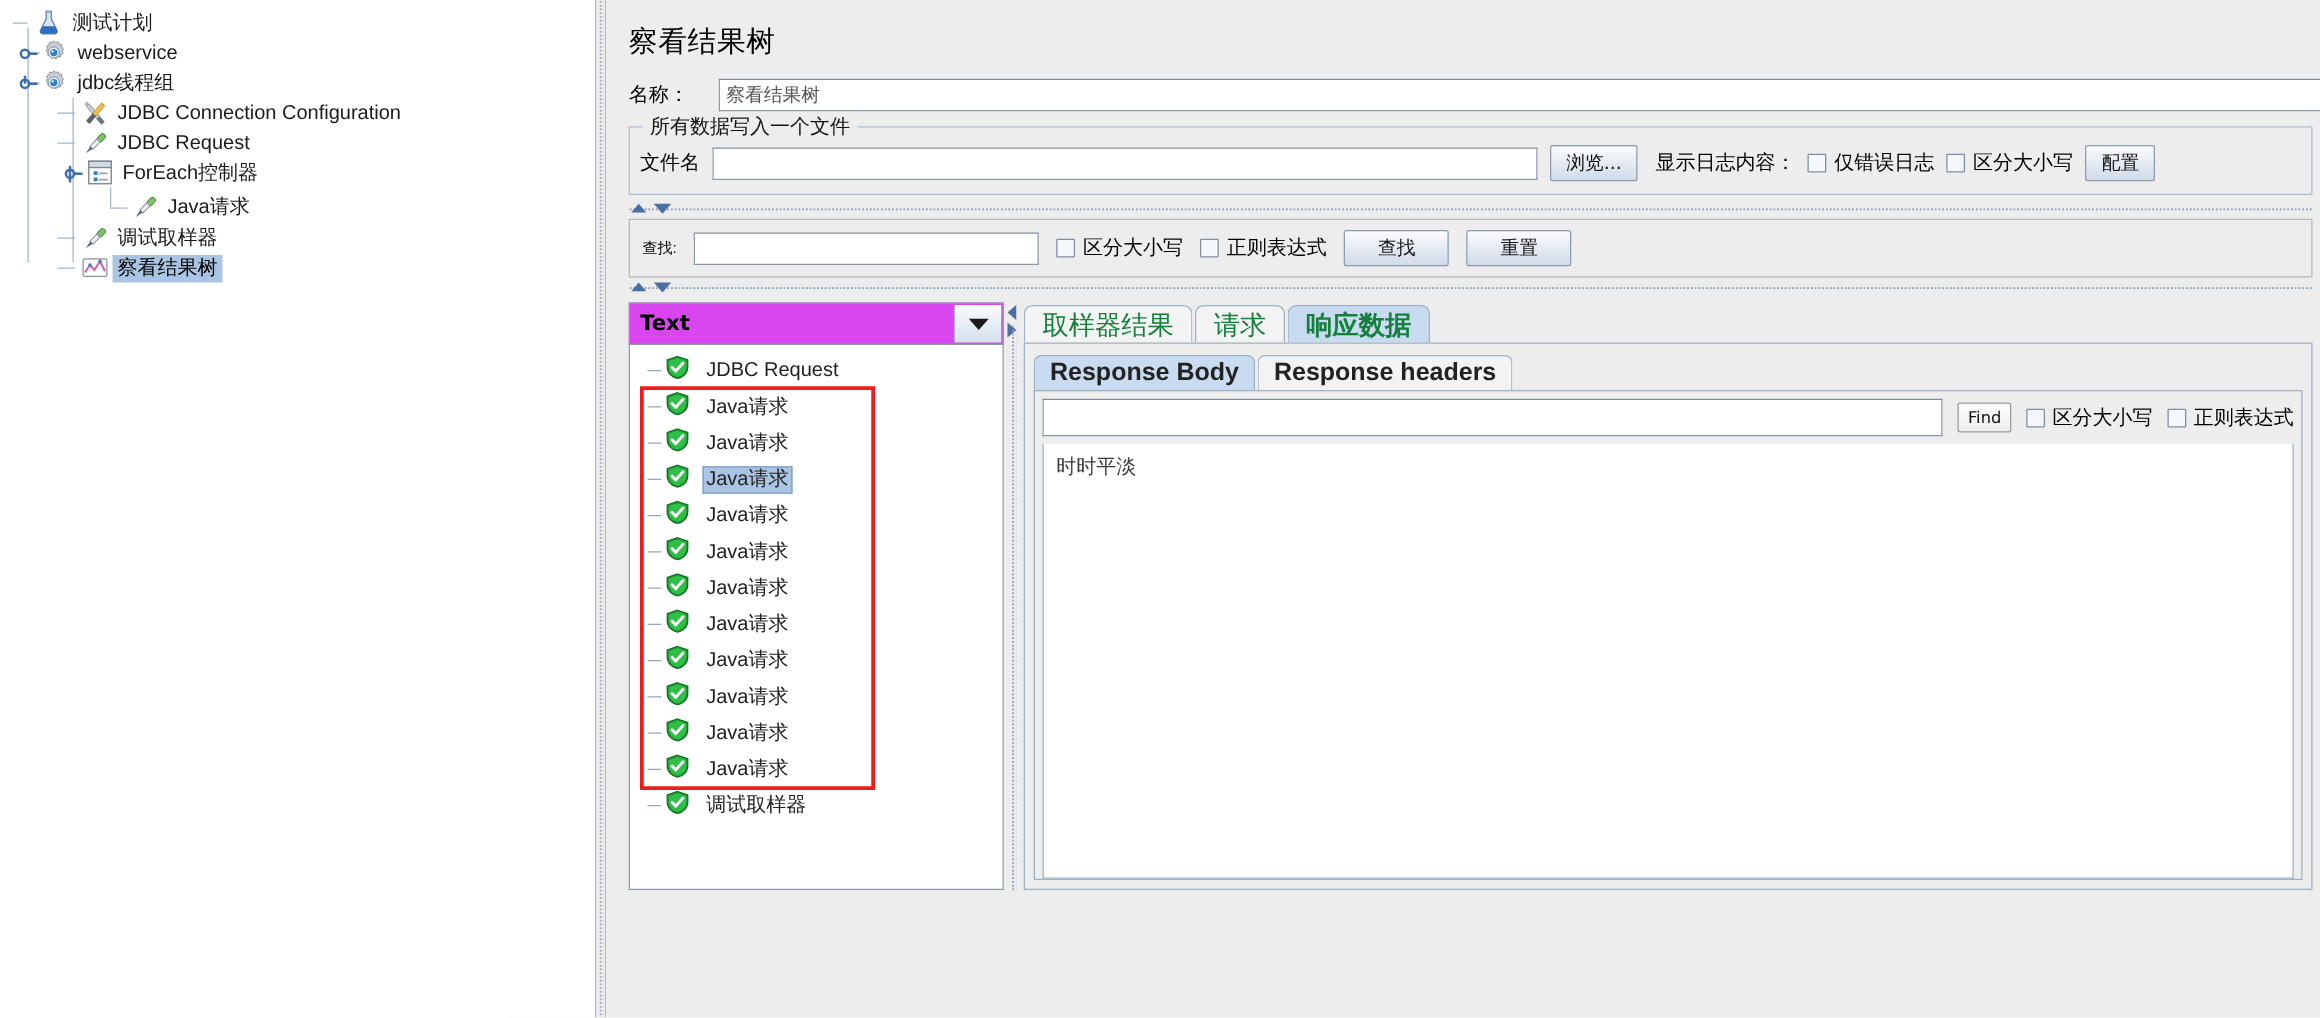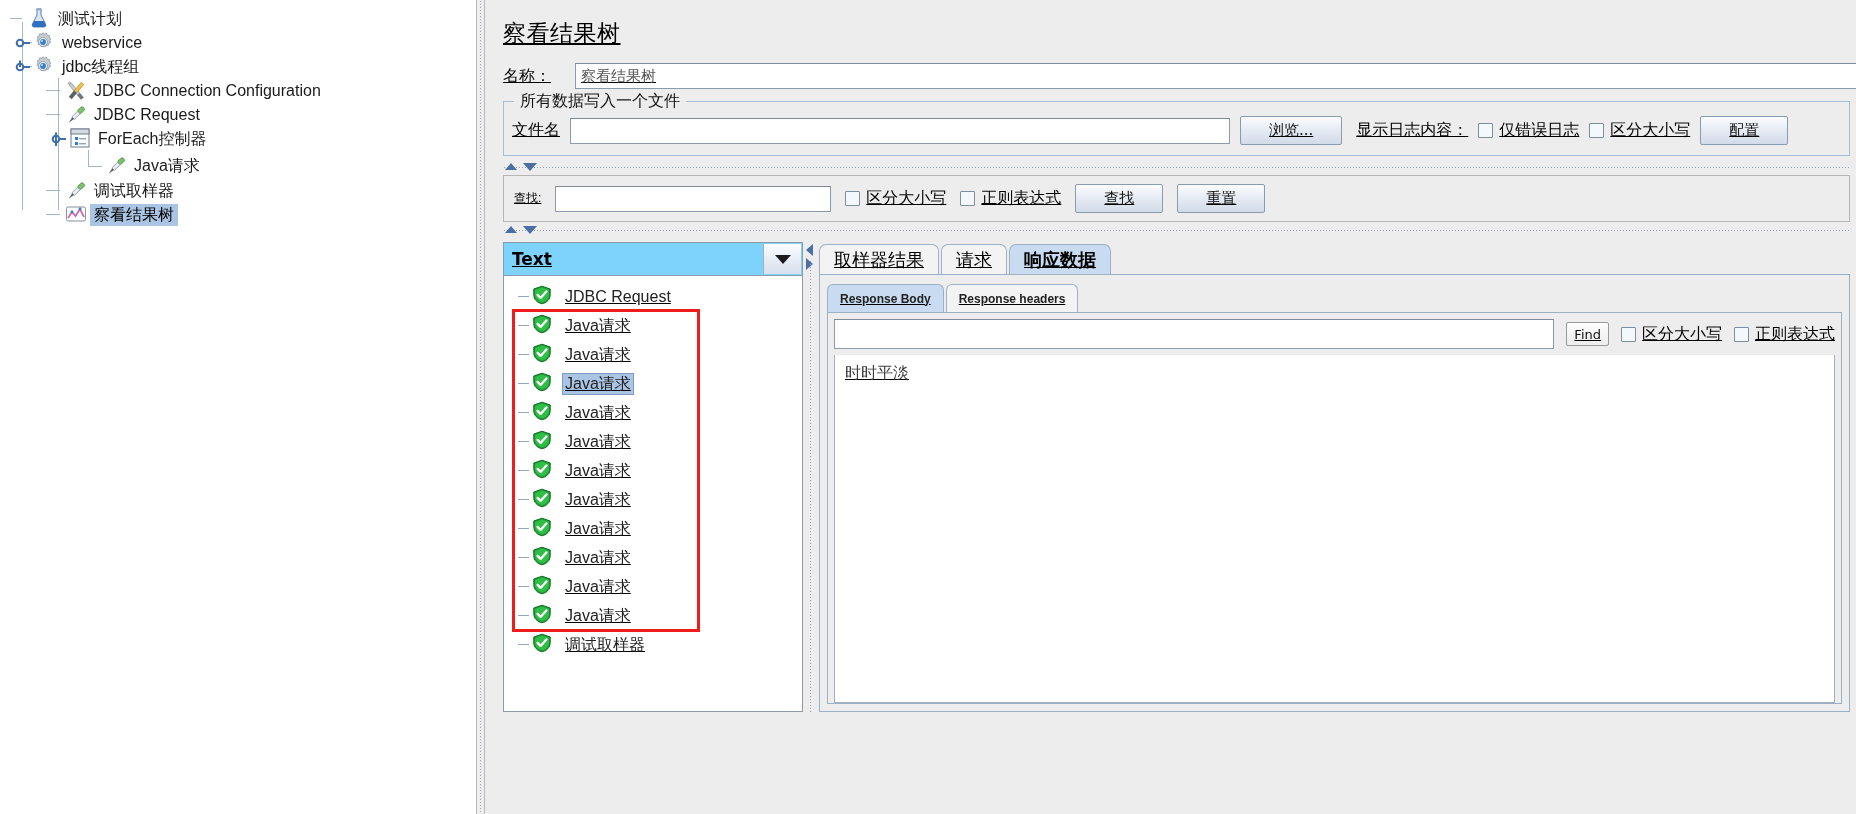--- a/index.html
+++ b/index.html
@@ -5,21 +5,21 @@
   * { box-sizing: border-box; }
   html, body {
     margin: 0; padding: 0;
     width: 1856px; height: 814px;
     overflow: hidden;
     background: #ffffff;
     font-family: "Liberation Sans", "DejaVu Sans", sans-serif;
     font-size: 15px;
     color: #000;
   }
-  #app { position: relative; width: 1856px; height: 795px; display: flex; text-decoration: underline; }
+  #app { position: relative; width: 1856px; height: 795px; display: flex; }
 
   
   #tree-pane {
     width: 476px; height: 814px;
     background: #ffffff;
     position: relative;
     overflow: hidden;
     flex: 0 0 476px;
   }
   .tree-row {
@@ -103,21 +103,21 @@
     background: #ededed; padding: 0 6px;
     font-size: 16px; color: #111;
   }
   .group-row { display: flex; align-items: center; gap: 10px; }
 
   .jbutton {
     background: linear-gradient(#fbfcfe, #e3e9f2 55%, #d2dbe9);
     border: 1px solid #8a9bb0;
     border-radius: 2px;
     font-size: 15px;
-    padding: 4px 28px;
+    padding: 4px 12px;
     min-height: 28px;
     color: #111;
     font-family: "DejaVu Sans", sans-serif;
     cursor: default;
     white-space: nowrap;
   }
   .jbutton.small { font-size: 13px; padding: 3px 7px; min-height: 24px;
     background: linear-gradient(#fdfdfd,#ededed); border:1px solid #9a9a9a; }
 
   .chk { display: inline-flex; align-items: center; gap: 6px; font-size: 16px; white-space: nowrap;}
@@ -164,21 +164,21 @@
   
   .bottom-area {
     display: flex;
     margin: 6px 6px 0 6px;
     height: 470px;
   }
   .results-col { width: 300px; flex: 0 0 300px; display: flex; flex-direction: column; }
 
   .jcombo {
     height: 34px;
-    background: #7dd3fc;
+    background: #d946ef;
     border: 1px solid #8c9bab;
     display: flex; align-items: center;
     font-weight: bold; font-size: 17px;
     padding-left: 8px;
     position: relative;
     font-family: "DejaVu Sans", sans-serif;
   }
   .jcombo .arrowbtn {
     position: absolute; right: 1px; top: 1px; bottom: 1px; width: 38px;
     background: linear-gradient(#fbfcfe,#e6ecf5 55%,#d7e0ec);
@@ -248,42 +248,42 @@
     border-left: 7px solid #4a6fa5;
   }
 
   
   .tabs-col { flex: 1 1 auto; display: flex; flex-direction: column; min-width: 0; }
   .tabstrip { display: flex; align-items: flex-end; height: 32px; gap: 2px; }
   .tab {
     height: 30px;
     padding: 0 14px;
     display: flex; align-items: center;
-    font-size: 18px;
+    font-size: 21px;
     background: #f3f3f3;
     border: 1px solid #9eb0c4;
     border-bottom: none;
     border-radius: 7px 7px 0 0;
-    color: #000000;
+    color: #15803d;
     white-space: nowrap;
     font-family: "DejaVu Sans", sans-serif;
   }
   .tab.active { background: #c9dbf0; font-weight: bold; margin-top: 20px; }
   .tab-body {
     flex: 1 1 auto;
     border: 1px solid #9eb0c4;
     background: #ededed;
     padding: 7px;
     min-height: 0;
   }
   .subtabstrip { display: flex; align-items: flex-end; height: 30px; gap: 2px; }
   .subtab {
     height: 28px; padding: 0 12px;
     display: flex; align-items: center;
-    font-size: 12px; font-weight: bold;
+    font-size: 20px; font-weight: bold;
     background: #f3f3f3;
     border: 1px solid #9eb0c4; border-bottom: none;
     border-radius: 6px 6px 0 0;
     color: #222;
   }
   .subtab.active { background: #c9dbf0; }
   .subtab-body {
     border: 1px solid #9eb0c4;
     background: #ededed;
     padding: 6px 6px 0 6px;

